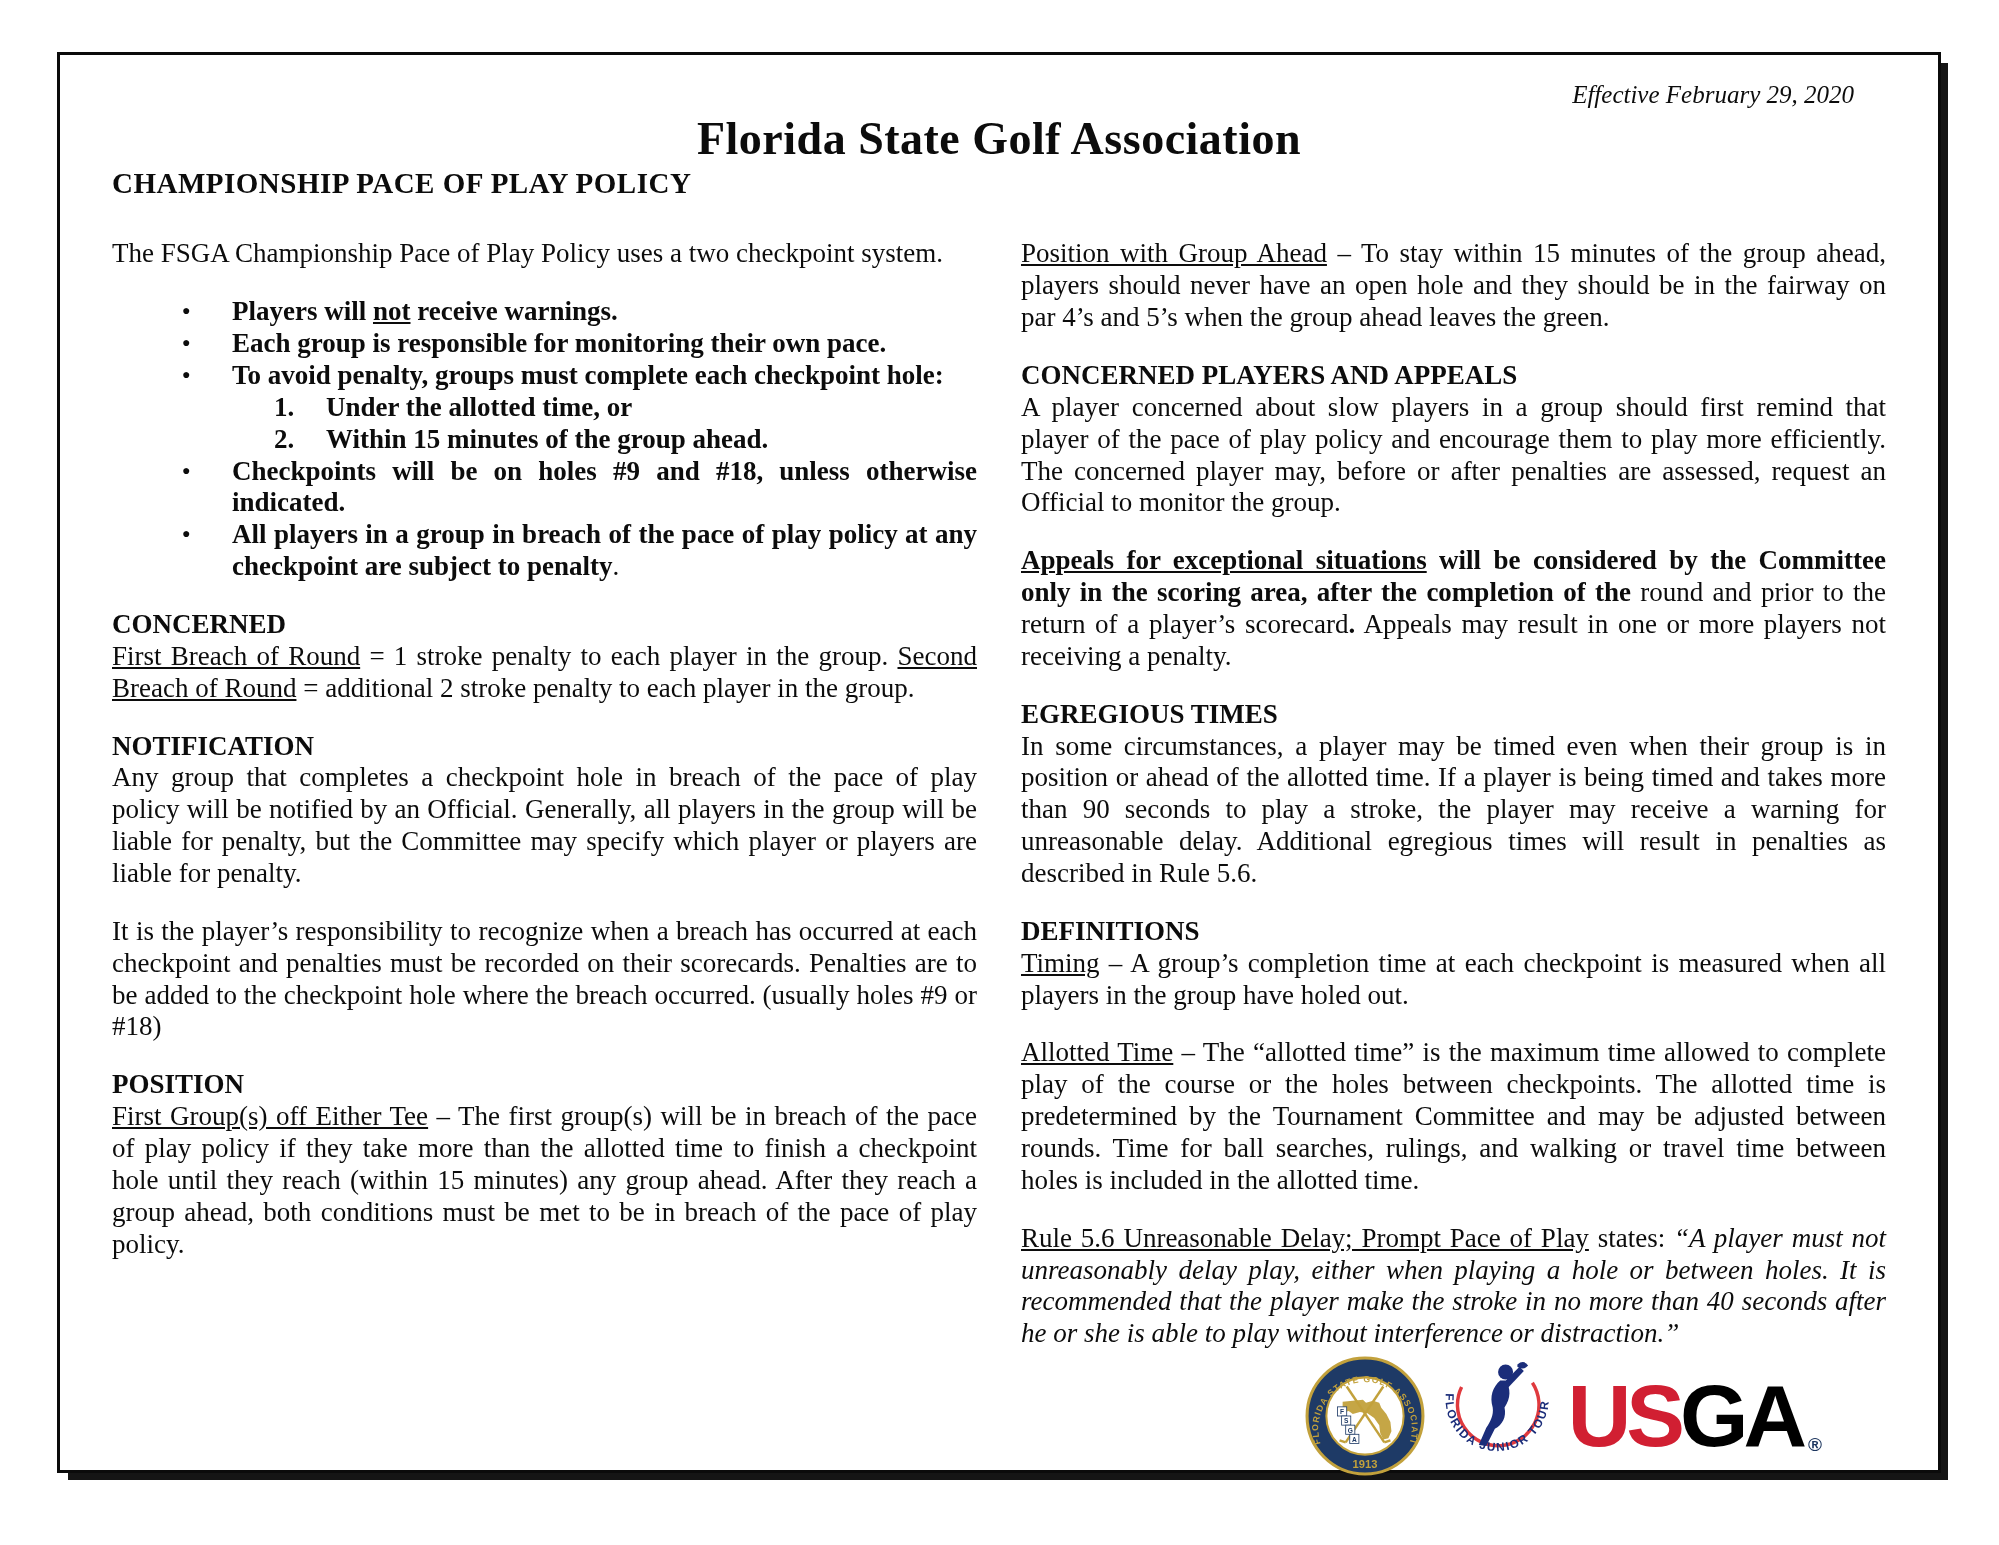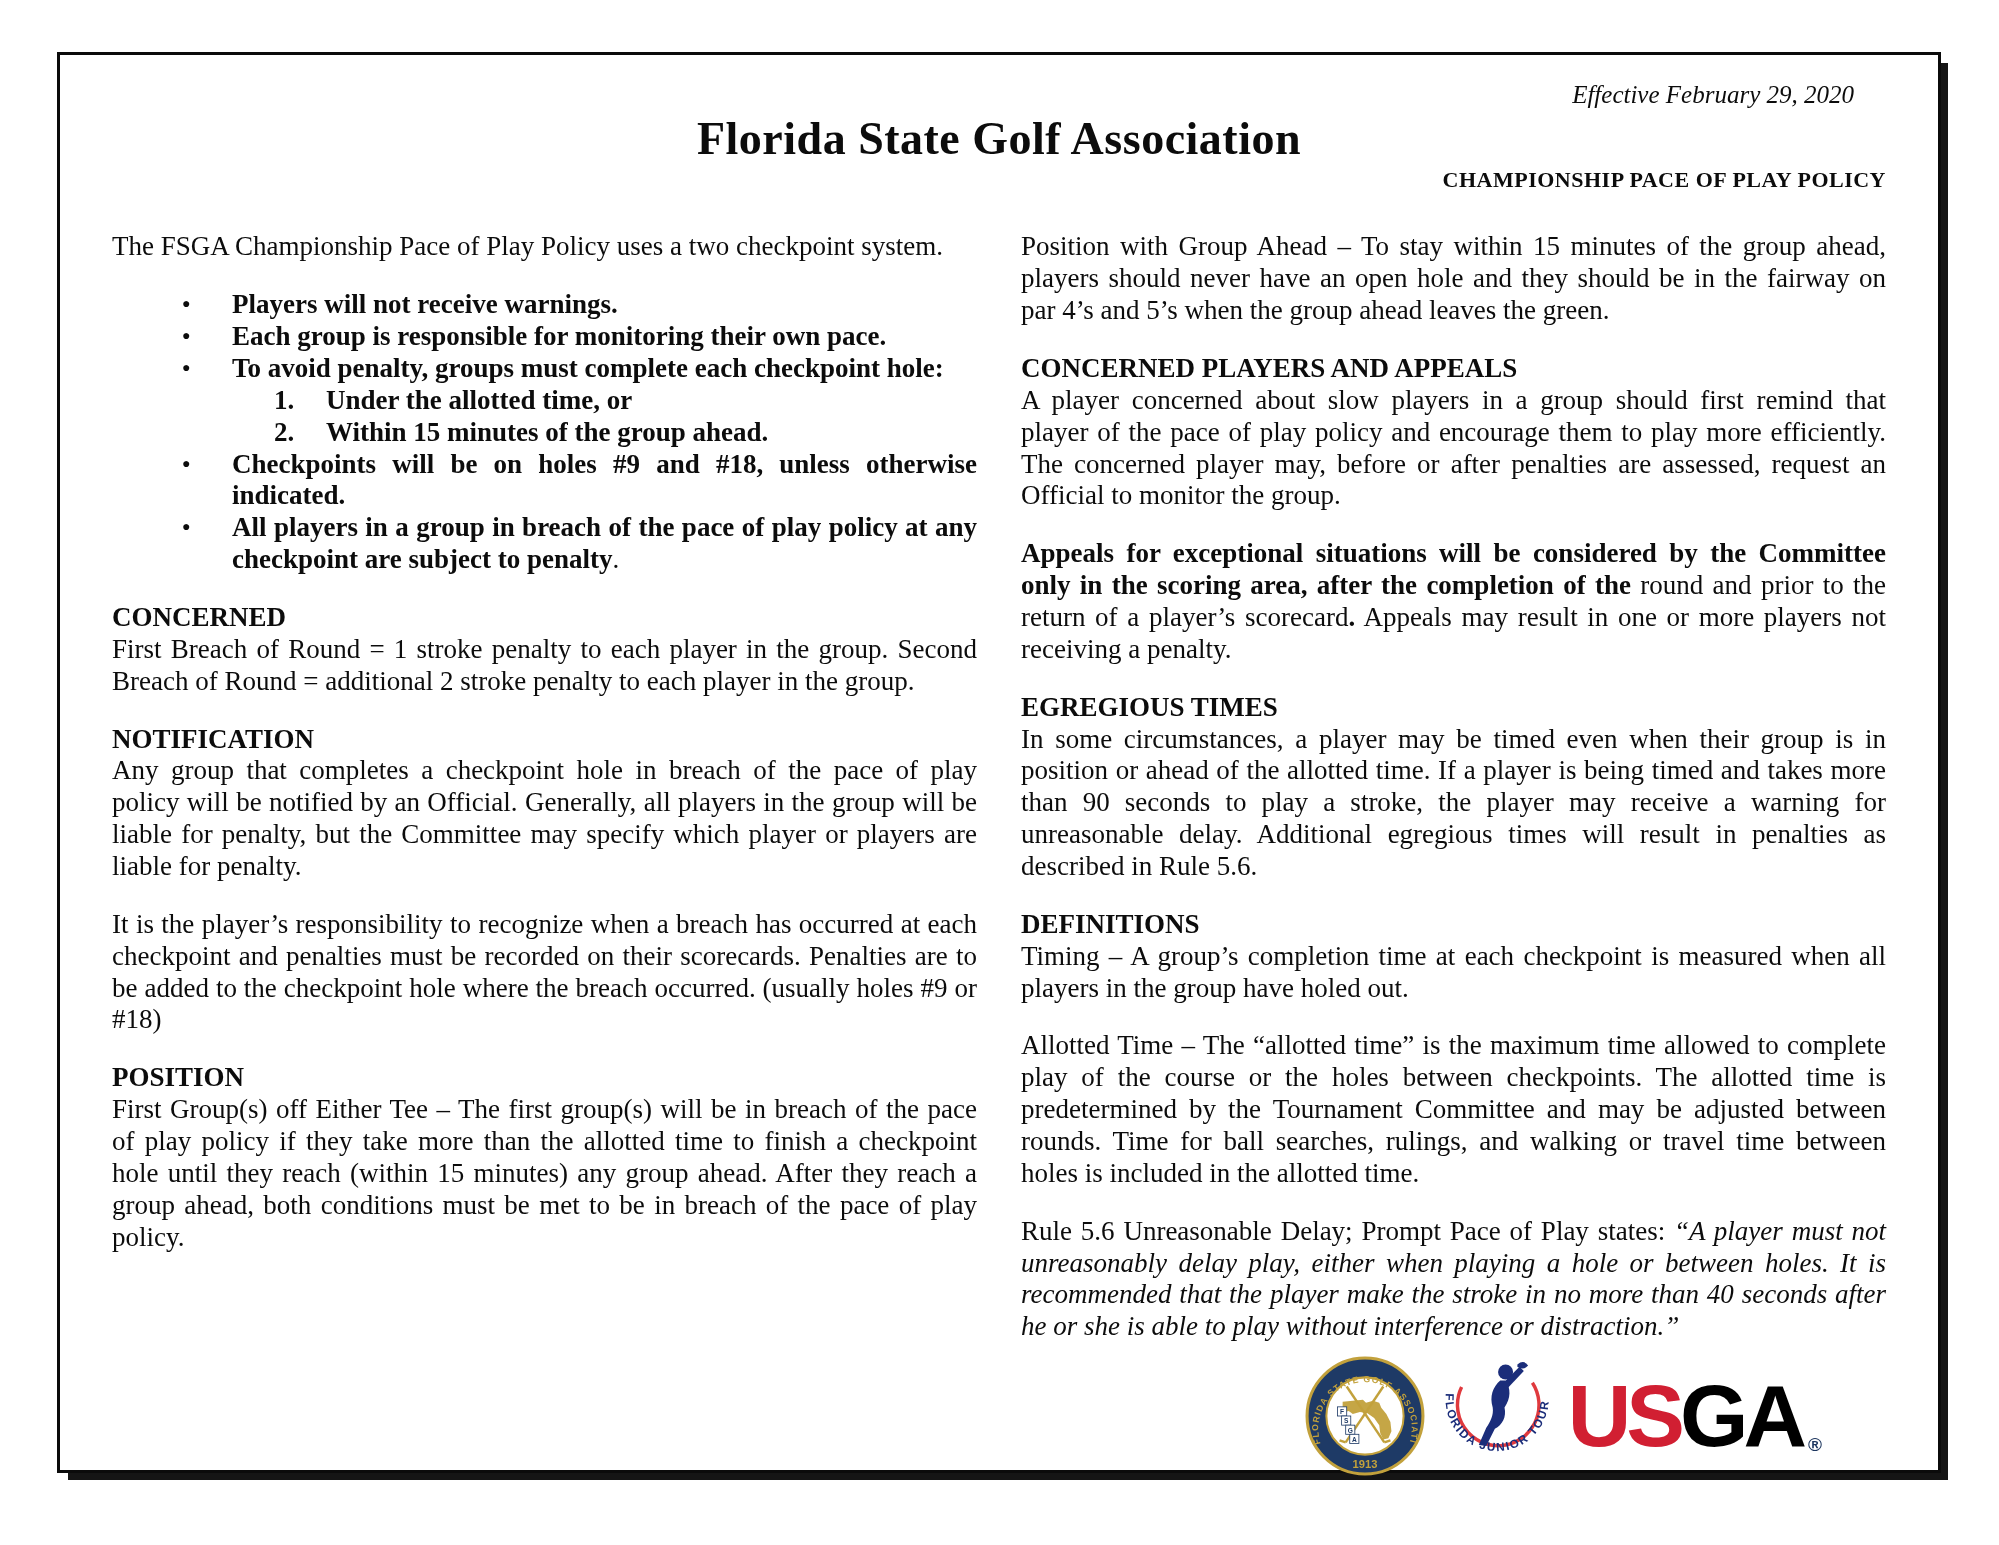--- a/index.html
+++ b/index.html
@@ -11,32 +11,32 @@
     width: 1884px; height: 1421px;
     background: #ffffff;
     border: 3px solid #0b0b0b;
     box-shadow: 9px 9px 0 -2px #151515;
     padding: 26px 52px 0 52px;
   }
 
   
   .effective { text-align: right; font-style: italic; font-size: 25px; padding-right: 32px; line-height: 1.1; }
   .doc-title { text-align: center; font-size: 46px; font-weight: 700; line-height: 1.15; margin-top: 4px; letter-spacing: 0.5px; }
-  .doc-subtitle { text-align: right; font-size: 22px; font-weight: 700; margin-top: 2px; letter-spacing: 0.5px; }
+  .doc-subtitle { text-align: left; font-size: 29px; font-weight: 700; margin-top: 2px; letter-spacing: 0.5px; }
 
   
   .cols { display: flex; gap: 44px; margin-top: 38px; }
   .col { flex: 1 1 0; font-size: 27px; line-height: 1.18; }
 
   p.para { text-align: justify; margin-bottom: 26px; }
   p.last { margin-bottom: 0; }
   .sec-heading { font-size: 27px; font-weight: 700; text-align: left; }
 
   .b { font-weight: 700; }
-  .u { }
+  .u { text-decoration: underline; }
   .i { font-style: italic; }
 
   
   ul.bullets { list-style: none; margin: 0 0 26px 0; }
   ul.bullets > li { position: relative; padding-left: 120px; text-align: justify; }
   ul.bullets > li::before {
     content: "●";
     position: absolute; left: 70px; top: 7px;
     font-size: 14px; color: #0c0c0c;
   }

